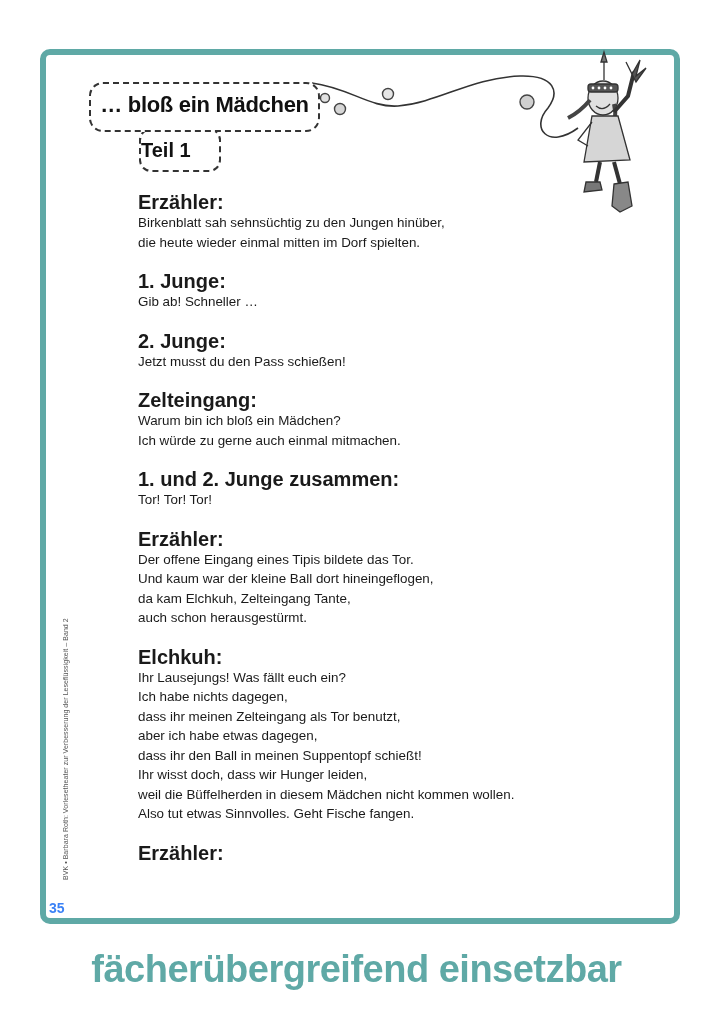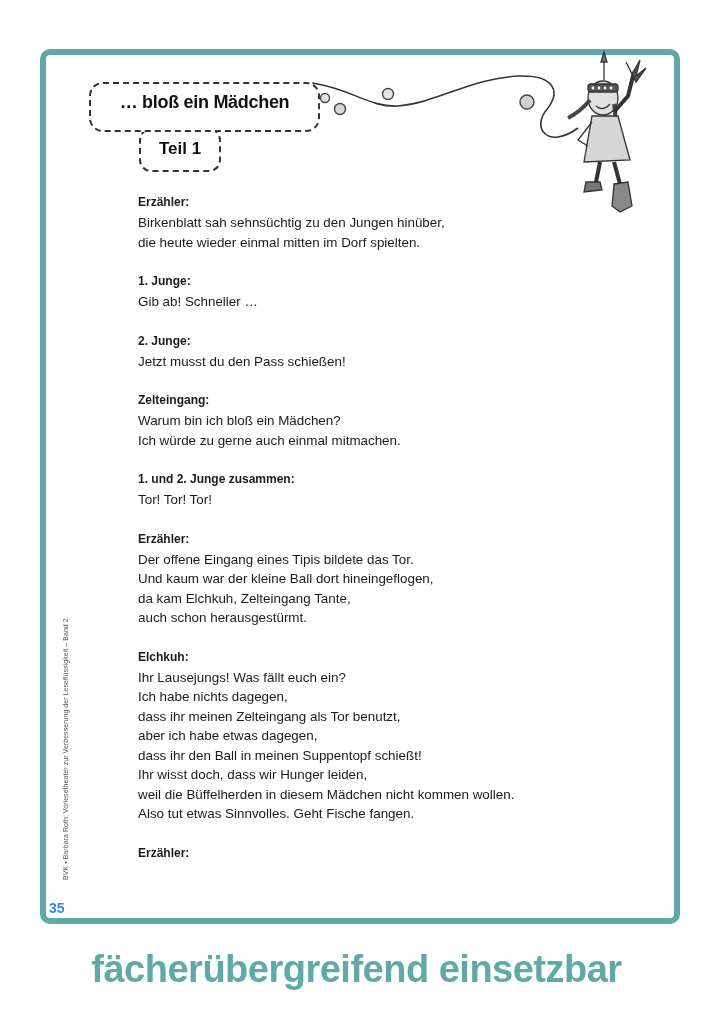--- a/index.html
+++ b/index.html
@@ -1,29 +1,29 @@
 <!DOCTYPE html>
 <html><head>
 <meta charset="utf-8">
 <style>
   html, body { margin:0; padding:0; background:#ffffff; }
   body { width:721px; height:1020px; position:relative; overflow:hidden; font-family:"Liberation Sans", sans-serif; color:#1a1a1a; }
 
   .frame { position:absolute; left:40px; top:49px; width:628px; height:863px; border:6px solid #5fa9a6; border-radius:10px; background:#fff; }
 
   .title-box { position:absolute; left:89px; top:82px; width:227px; height:46px; border:2px dashed #333; border-radius:14px; background:#fff; z-index:3; }
-  .title-text { position:absolute; left:0; right:0; top:8px; text-align:center; font-weight:bold; font-size:18px; letter-spacing:-0.3px; color:#111; }
+  .title-text { position:absolute; left:0; right:0; top:8px; text-align:center; font-weight:bold; font-size:22px; letter-spacing:-0.3px; color:#111; }
   .part-box { position:absolute; left:139px; top:128px; width:78px; height:40px; border:2px dashed #333; border-radius:12px; background:#fff; z-index:2; }
-  .part-text { position:absolute; left:0; right:0; top:9px; text-align:center; font-weight:bold; font-size:17px; color:#111; }
+  .part-text { position:absolute; left:0; right:0; top:9px; font-weight:bold; font-size:20px; color:#111; }
 
   .deco { position:absolute; left:0; top:0; width:721px; height:260px; z-index:1; pointer-events:none; }
 
   .script { position:absolute; left:138px; top:192px; width:460px; z-index:2; }
   .block { margin:0 0 19px 0; }
-  .speaker { font-weight:bold; font-size:12px; line-height:20px; color:#1a1a1a; margin-bottom:1px; }
+  .speaker { font-weight:bold; font-size:20px; line-height:20px; color:#1a1a1a; margin-bottom:1px; }
   .line { font-size:13.4px; line-height:19.5px; color:#1a1a1a; white-space:nowrap; }
 
   .side-credit { position:absolute; left:62px; top:880px; transform-origin:0 0; transform:rotate(-90deg); font-size:7px; color:#555; white-space:nowrap; letter-spacing:0.05px; }
   .page-num { position:absolute; left:49px; top:900px; font-weight:bold; font-size:14px; color:#3b82f6; }
 
   .footer { position:absolute; left:0; right:8px; top:948px; text-align:center; font-weight:bold; font-size:38px; color:#5fa9a6; letter-spacing:-0.5px; }
 </style>
 </head>
 <body>
 

